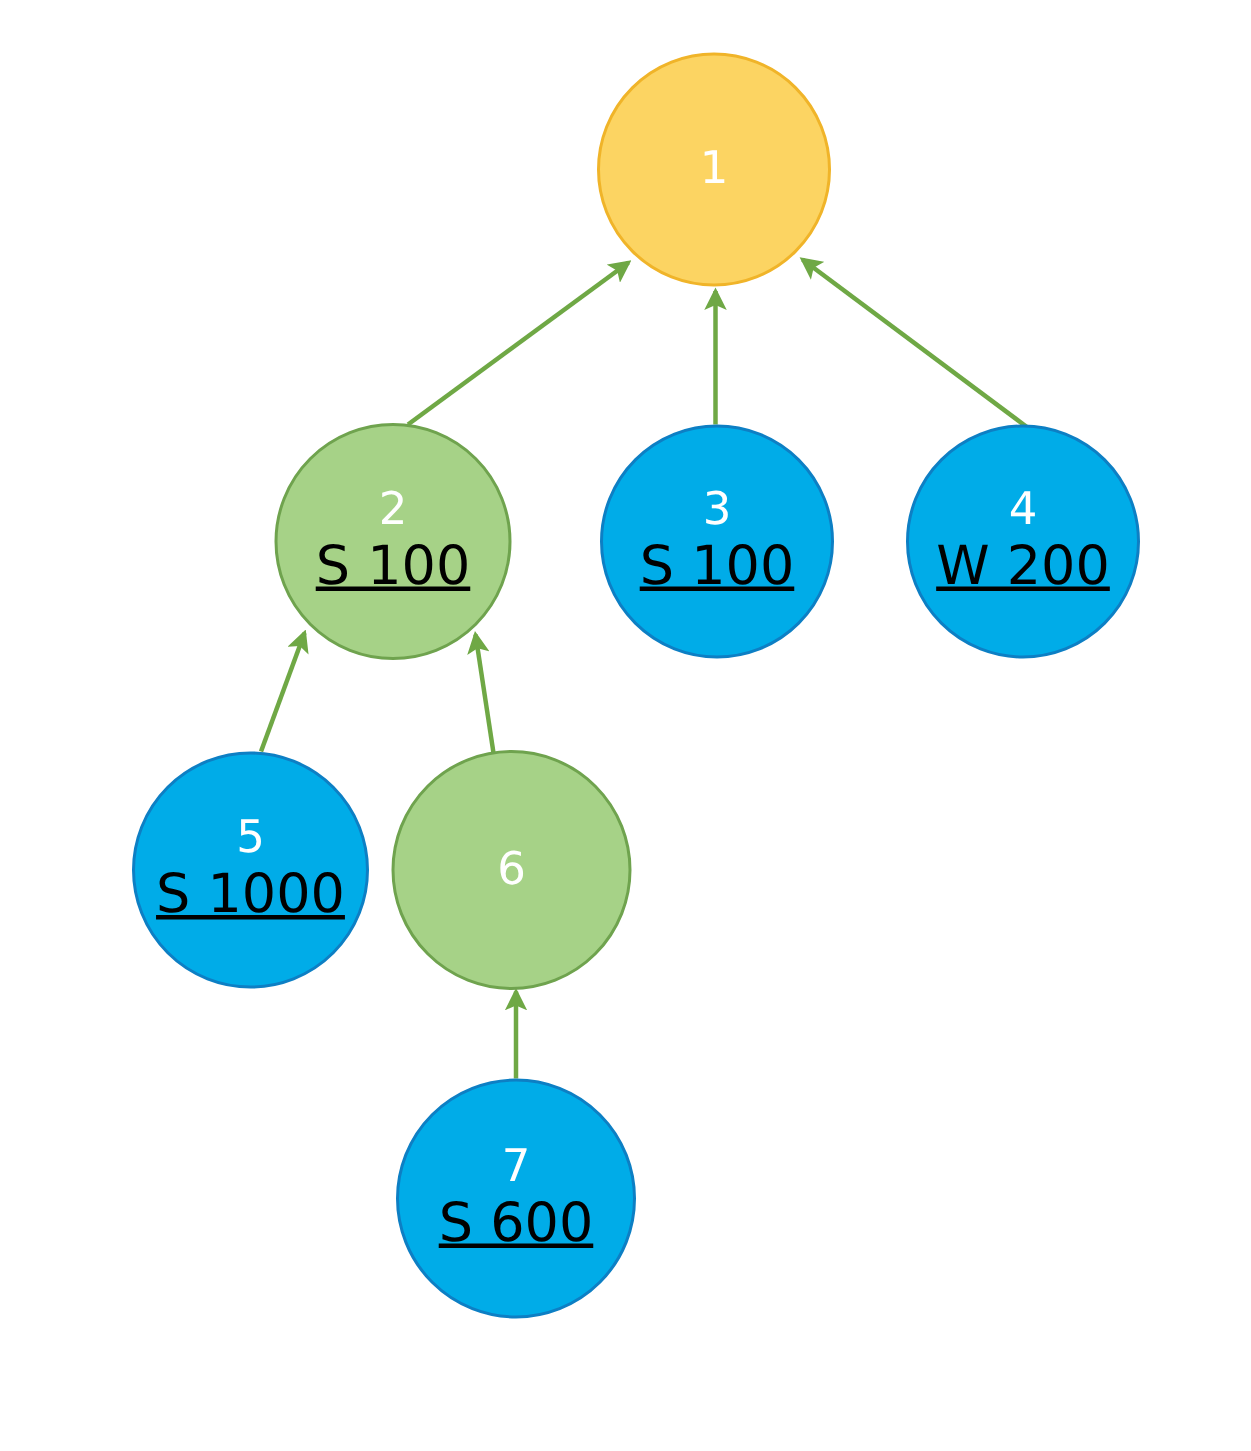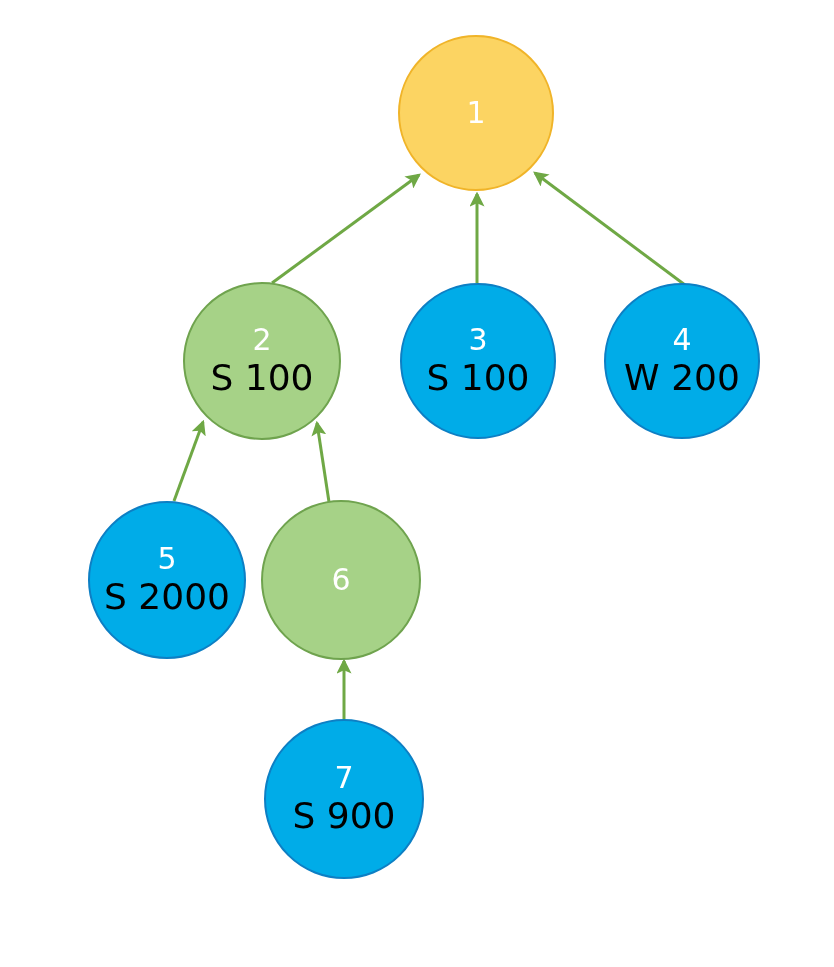--- a/index.html
+++ b/index.html
@@ -45,20 +45,21 @@
     text-align: center;
   }
   .node-sub {
     color: #000000;
     font-size: 36px;
     line-height: 1.05;
     font-weight: 400;
     white-space: nowrap;
     text-align: center;
     margin-top: 4px;
+    text-decoration: underline;
   }
   .node-sub:empty {
     display: none;
   }
   .n-yellow { background: #fcd462; border-color: #f0b429; }
   .n-blue   { background: #00ace8; border-color: #0d7fc4; }
   .n-green  { background: #a6d287; border-color: #6fa34e; }
 </style>
 </head>
 <body>
@@ -92,24 +93,24 @@
       <div class="node n-blue" style="left: 400px; top: 283px; width: 156px; height: 156px;">
         <div class="node-id">3</div>
         <div class="node-sub">S 100</div>
       </div>
       <div class="node n-blue" style="left: 604px; top: 283px; width: 156px; height: 156px;">
         <div class="node-id">4</div>
         <div class="node-sub">W 200</div>
       </div>
       <div class="node n-blue" style="left: 88px; top: 501px; width: 158px; height: 158px;">
         <div class="node-id">5</div>
-        <div class="node-sub">S 2000</div>
+        <div class="node-sub">S 1000</div>
       </div>
       <div class="node n-green" style="left: 261px; top: 500px; width: 160px; height: 160px;">
         <div class="node-id">6</div>
       </div>
       <div class="node n-blue" style="left: 264px; top: 719px; width: 160px; height: 160px;">
         <div class="node-id">7</div>
-        <div class="node-sub">S 900</div>
+        <div class="node-sub">S 600</div>
       </div>
     </div>
 
 </div>
 
 </body></html>

